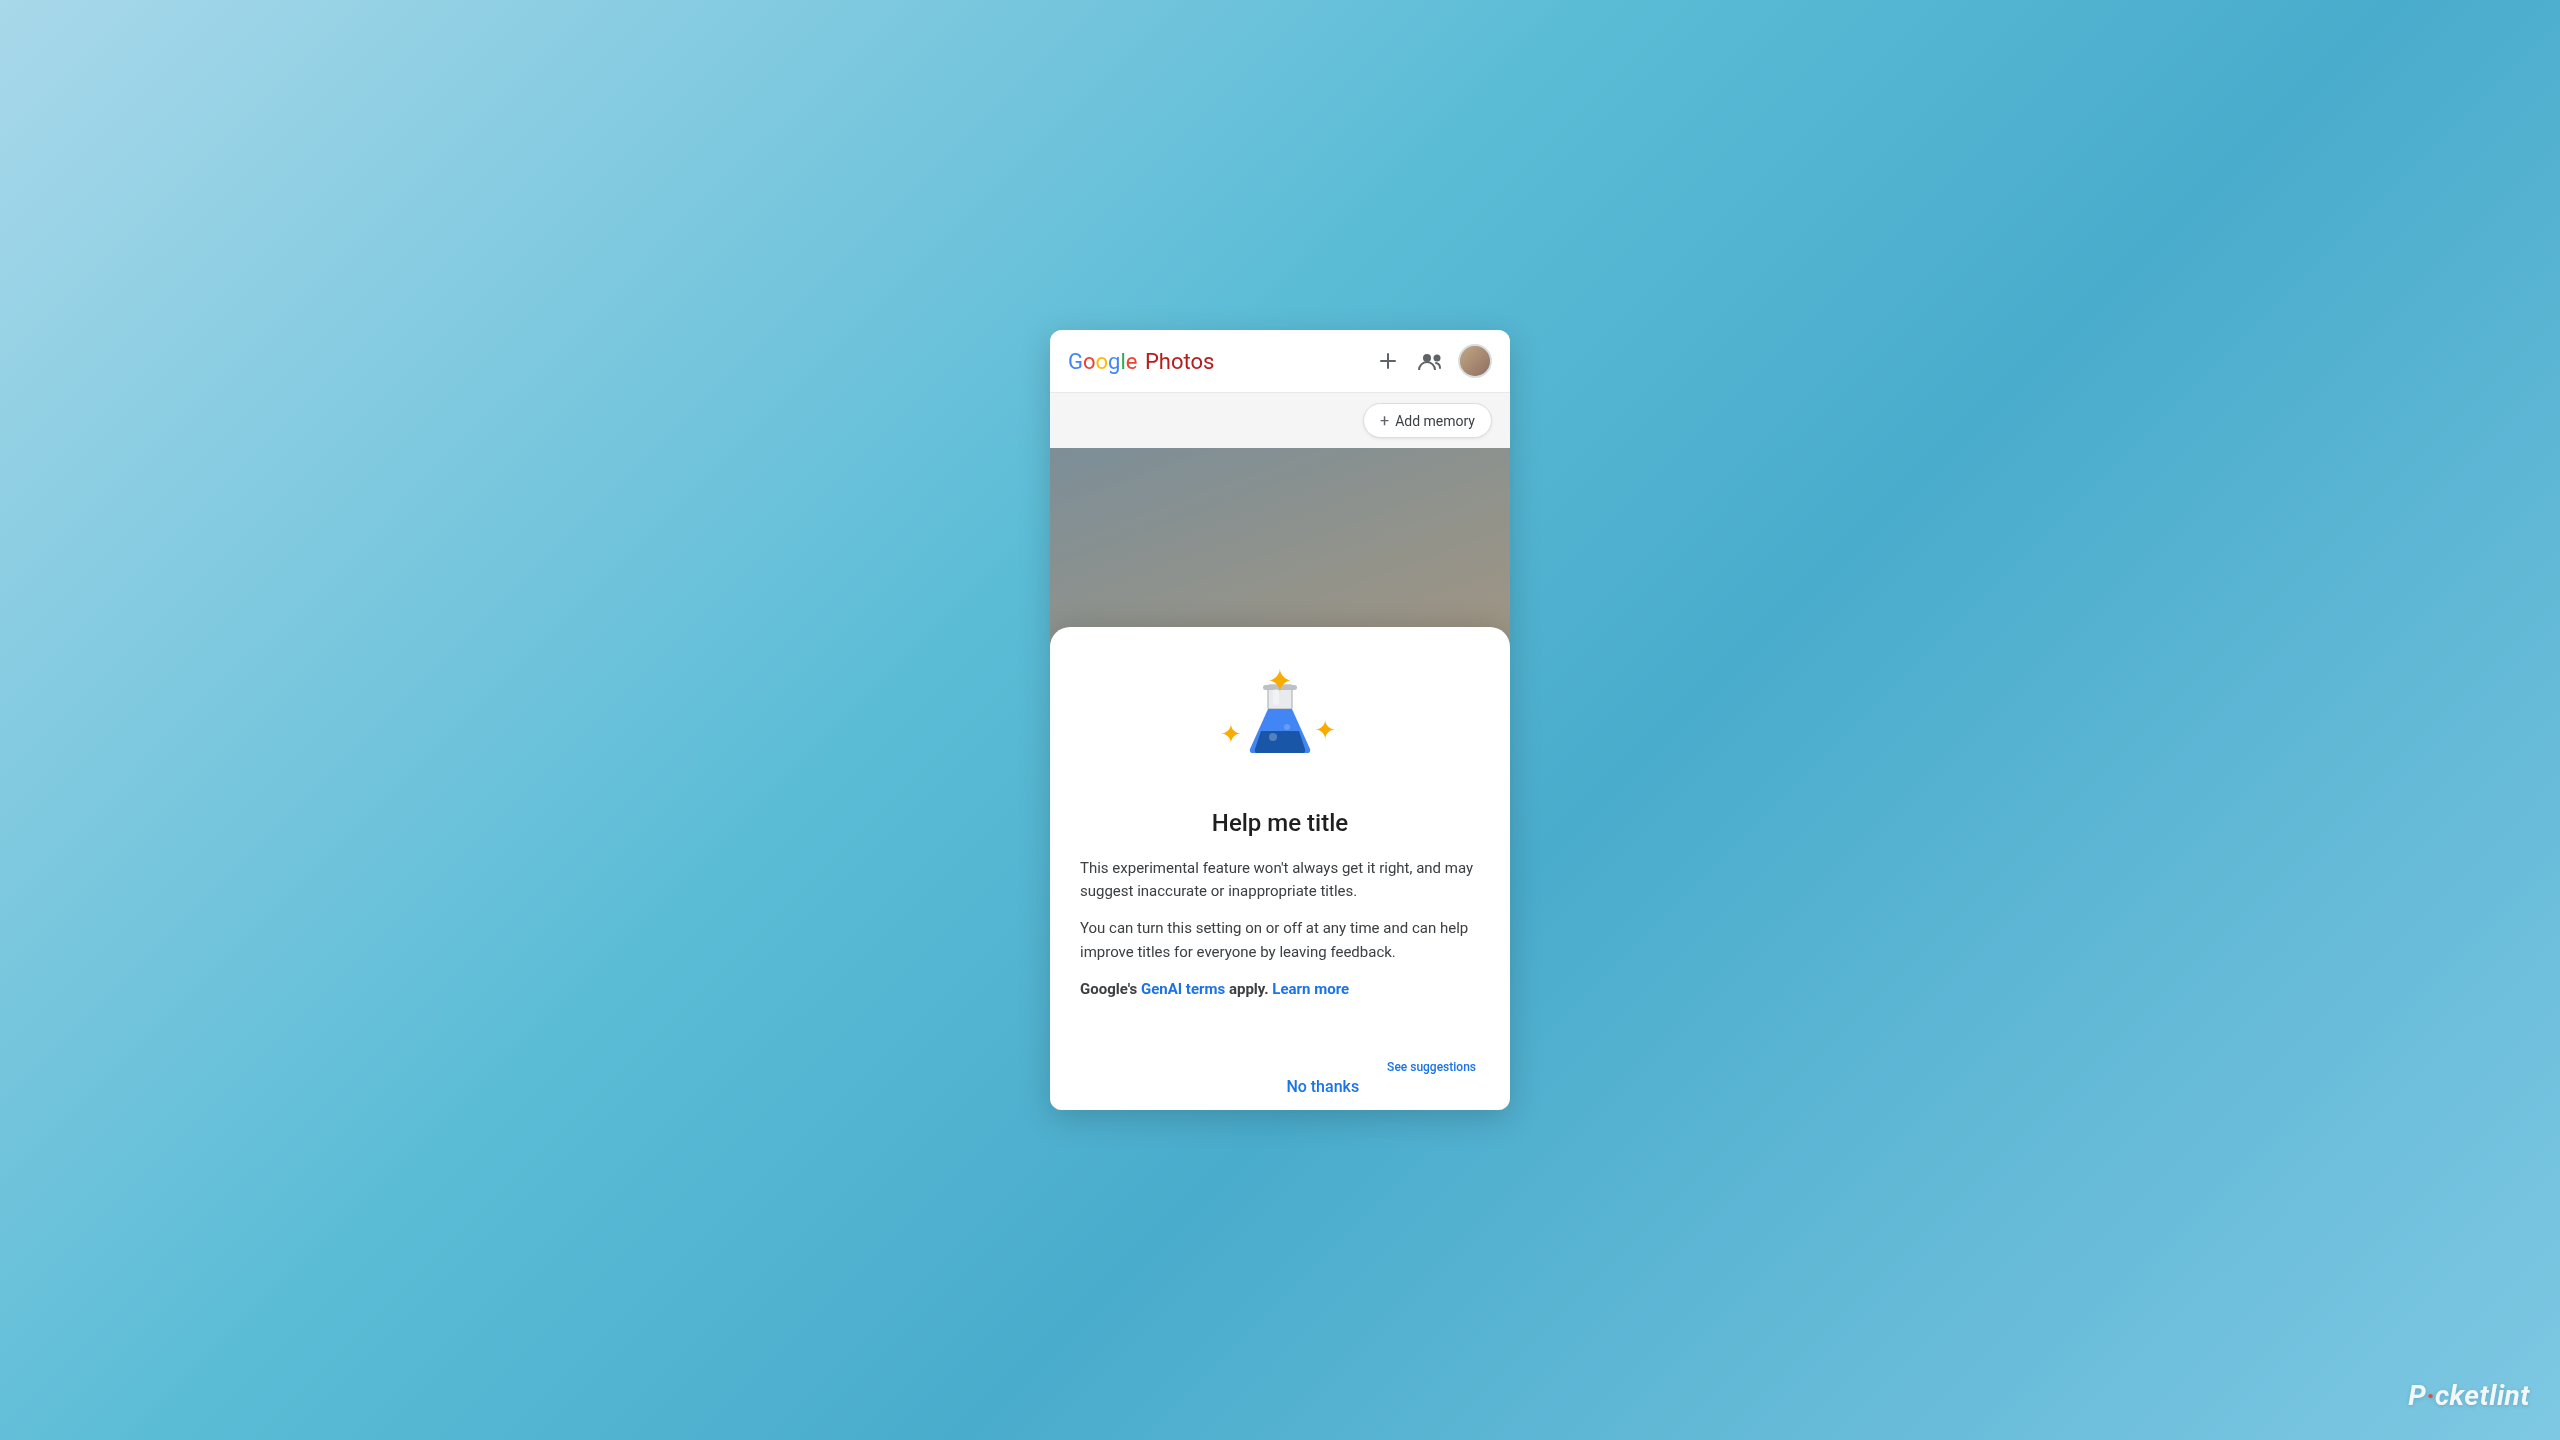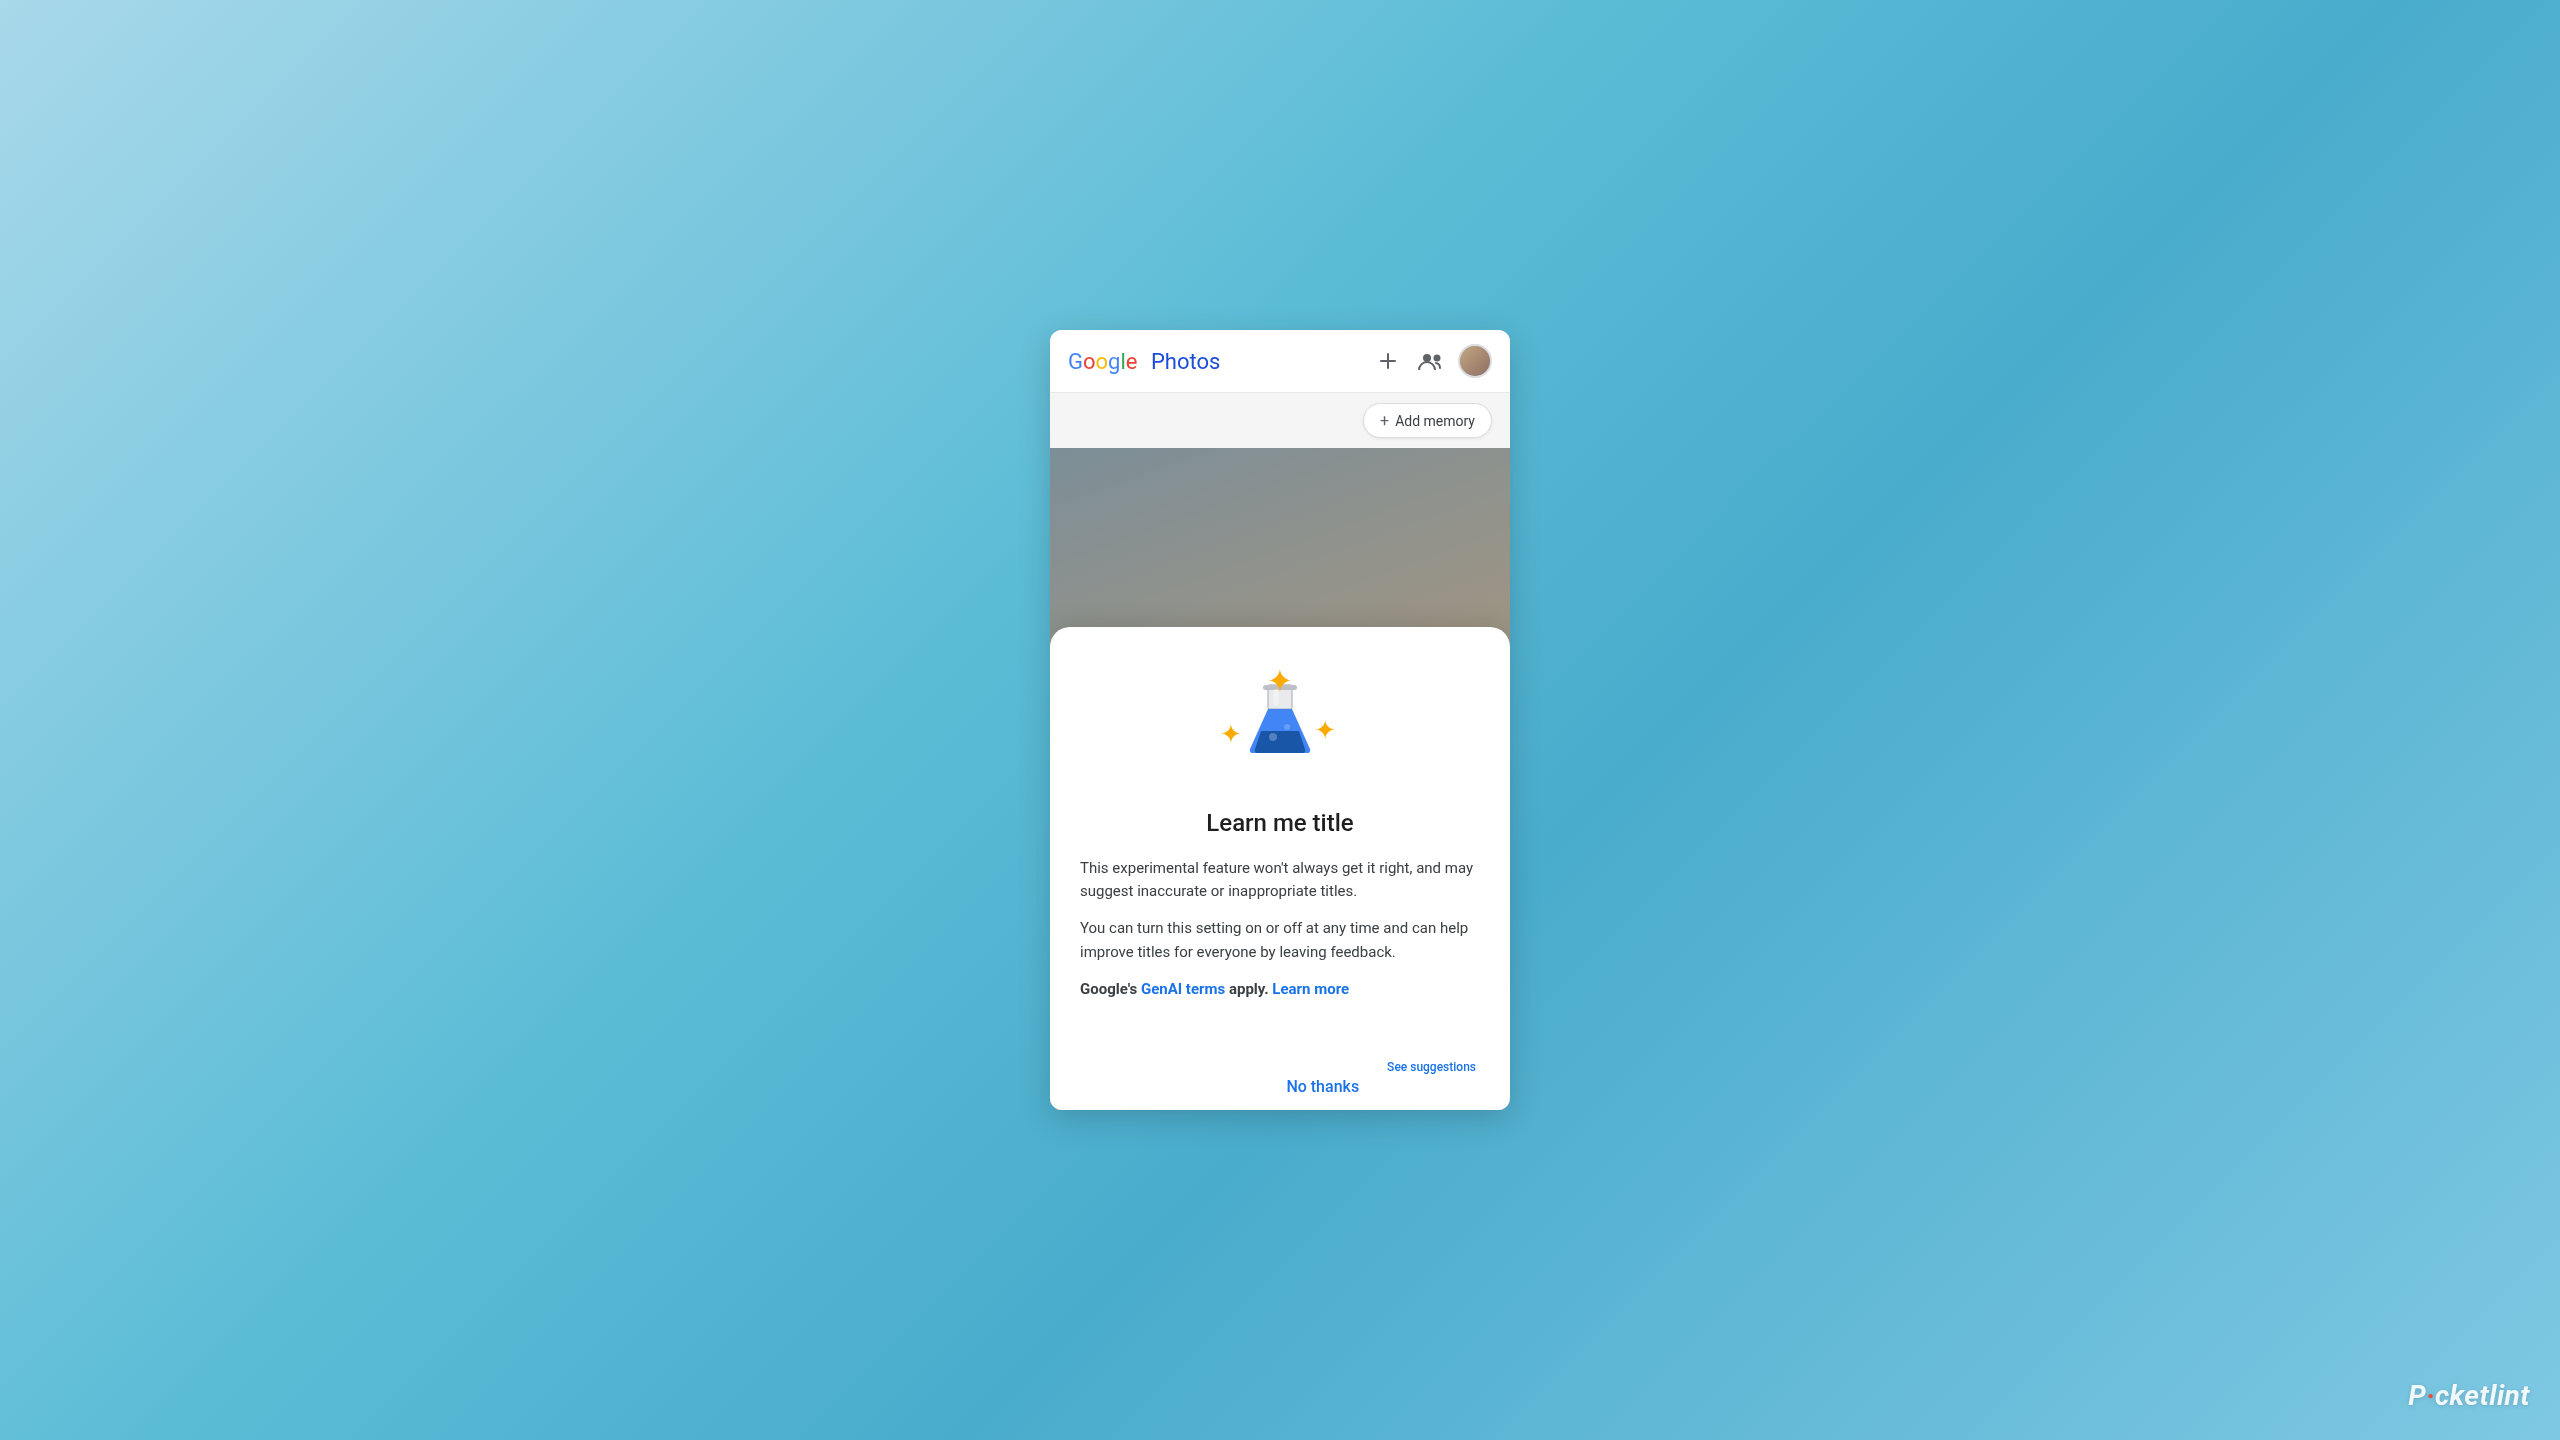--- a/index.html
+++ b/index.html
@@ -47,21 +47,21 @@
       font-weight: 400;
       letter-spacing: 0;
     }
 
     .logo-g { color: #4285F4; }
     .logo-o1 { color: #EA4335; }
     .logo-o2 { color: #FBBC05; }
     .logo-g2 { color: #4285F4; }
     .logo-l { color: #34A853; }
     .logo-e { color: #EA4335; }
-    .logo-photos { color: #1d4ed8; font-size: 22px; margin-left: 8px; }
+    .logo-photos { color: #b91c1c; font-size: 22px; margin-left: 2px; }
 
     .header-icons {
       display: flex;
       align-items: center;
       gap: 14px;
     }
 
     .header-icon {
       width: 28px;
       height: 28px;
@@ -315,21 +315,21 @@
               <path d="M26 54 L20 72 Q19 76 23 76 L67 76 Q71 76 70 72 L64 54 Z" fill="#1a56a8"></path>
 
               <rect x="38" y="12" width="6" height="16" rx="3" fill="rgba(255,255,255,0.4)"></rect>
 
               <circle cx="38" cy="60" r="4" fill="rgba(255,255,255,0.25)"></circle>
               <circle cx="52" cy="50" r="3" fill="rgba(255,255,255,0.2)"></circle>
             </svg>
           </div>
         </div>
 
-        <h2 class="dialog-title">Learn me title</h2>
+        <h2 class="dialog-title">Help me title</h2>
 
         <div class="dialog-body">
           <p>This experimental feature won't always get it right, and may suggest inaccurate or inappropriate titles.</p>
           <p>You can turn this setting on or off at any time and can help improve titles for everyone by leaving feedback.</p>
           <p>
             <span>Google's </span><a class="link">GenAI terms</a><span> apply. </span><a class="link">Learn more</a>
           </p>
         </div>
 
         <div class="dialog-footer">

